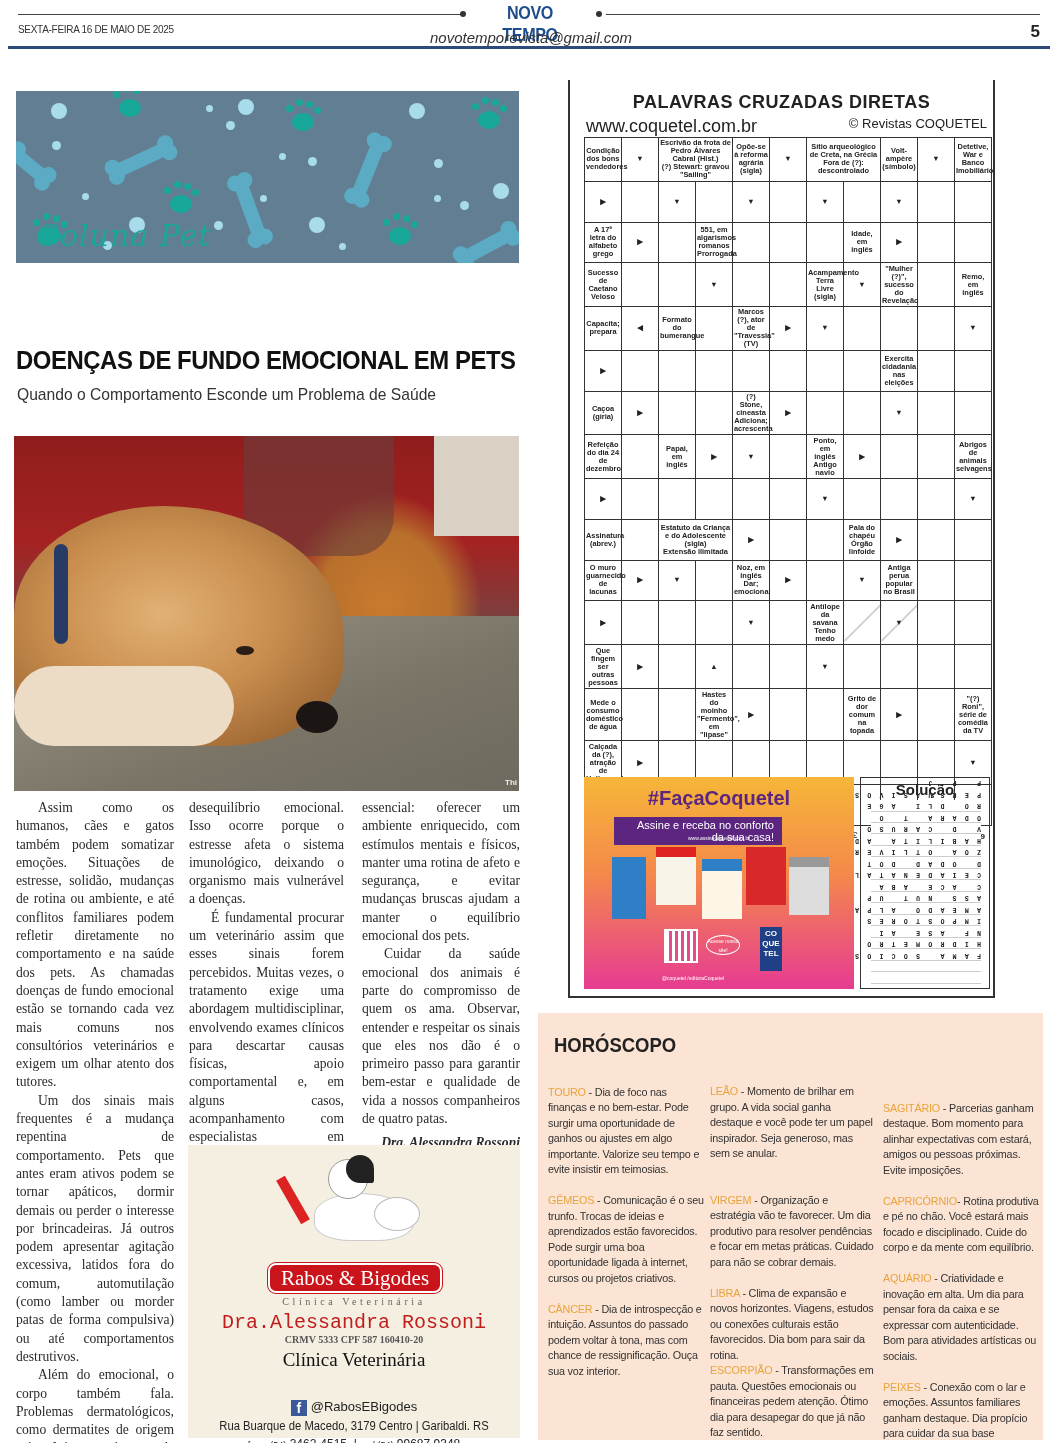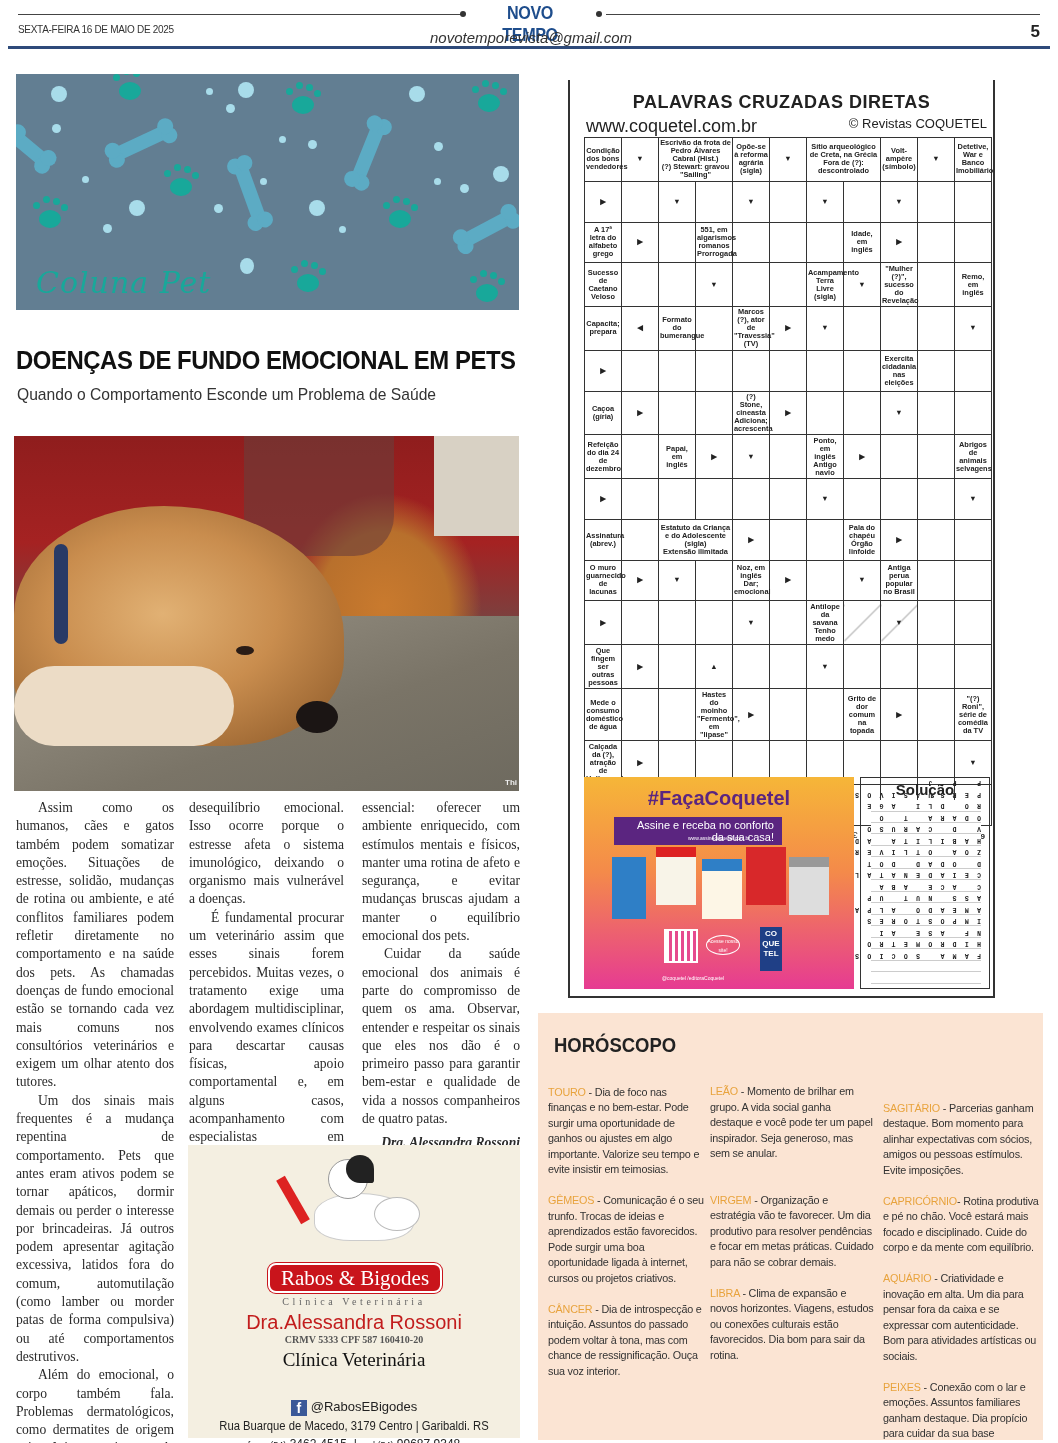--- a/index.html
+++ b/index.html
@@ -7,21 +7,21 @@
 .abs{position:absolute}
 
 .hline{position:absolute;top:14px;height:1px;background:#444}
 .hdot{position:absolute;top:11px;width:6px;height:6px;border-radius:50%;background:#333}
 .brand{position:absolute;top:2px;left:470px;width:120px;text-align:center;font-weight:bold;font-size:19px;color:#1e4d8c;letter-spacing:-0.5px;transform:scaleX(.85)}
 .hdate{position:absolute;top:24px;left:18px;font-size:10px;color:#333;letter-spacing:-.3px}
 .hemail{position:absolute;top:29px;left:430px;width:200px;text-align:center;font-size:15px;font-style:italic;color:#333}
 .hpage{position:absolute;top:22px;right:18px;font-size:17px;font-weight:bold}
 .hbar{position:absolute;top:46px;left:8px;right:8px;height:3px;background:#2e4a7a}
 
-.banner{position:absolute;left:16px;top:74px;width:503px;height:236px;background:#627e92;overflow:hidden}
+.banner{position:absolute;left:16px;top:91px;width:503px;height:172px;background:#627e92;overflow:hidden}
 .dot{position:absolute;border-radius:50%;background:#a8dcea}
 .paw{position:absolute;width:36px;height:36px}
 .paw .p{position:absolute;background:#18a89a;border-radius:50%}
 .bone{position:absolute;height:14px;background:#5cabc4;border-radius:7px}
 .bone:before,.bone:after{content:"";position:absolute;width:16px;height:16px;border-radius:50%;background:#5cabc4;top:-6px;box-shadow:0 10px 0 #5cabc4}
 .bone:before{left:-4px}.bone:after{right:-4px}
 .banner-title{position:absolute;left:20px;bottom:10px;font-family:"DejaVu Serif",serif;font-style:italic;font-size:30px;color:#18a89a;letter-spacing:1px}
 
 .title{position:absolute;left:16px;top:345px;font-size:26px;font-weight:bold;letter-spacing:-.5px;transform:scaleX(.92);transform-origin:left;color:#111}
 .subtitle{position:absolute;left:17px;top:385px;font-size:17px;color:#333;transform:scaleX(.92);transform-origin:left}
@@ -185,21 +185,21 @@
 <div class="ad">
   <div class="abs" style="left:100px;top:10px;width:140px;height:110px">
     <div class="abs" style="left:26px;top:38px;width:100px;height:48px;border-radius:50% 60% 40% 40%;background:#fff;border:1px solid #ccc"></div>
     <div class="abs" style="left:40px;top:4px;width:40px;height:40px;border-radius:50%;background:#fff;border:1px solid #999"></div>
     <div class="abs" style="left:58px;top:0;width:28px;height:28px;border-radius:50% 50% 10% 50%;background:#222"></div>
     <div class="abs" style="left:86px;top:42px;width:46px;height:34px;border-radius:50%;background:#fff;border:1px solid #bbb"></div>
     <div class="abs" style="left:0;top:20px;width:10px;height:50px;background:#d22;transform:rotate(-30deg)"></div>
   </div>
   <div class="abs" style="left:80px;top:118px;width:174px;height:30px;background:#c9141b;border-radius:8px;border:2px solid #fff;box-shadow:0 0 0 1px #c9141b;color:#fff;font-family:'Liberation Serif',serif;font-size:21px;line-height:26px">Rabos &amp; Bigodes</div>
   <div class="abs" style="left:0;top:151px;width:100%;font-size:10px;letter-spacing:3.6px;color:#666;font-family:'Liberation Serif',serif">Clínica Veterinária</div>
-  <div class="abs" style="left:0;top:166px;width:100%;font-size:20px;color:#c21d1d;font-family:Liberation Sans, sans-serif">Dra.Alessandra Rossoni</div>
+  <div class="abs" style="left:0;top:166px;width:100%;font-size:20px;color:#c21d1d;font-family:Liberation Mono, monospace">Dra.Alessandra Rossoni</div>
   <div class="abs" style="left:0;top:189px;width:100%;font-size:10px;font-weight:bold;color:#555;font-family:'Liberation Serif',serif">CRMV 5333 CPF 587 160410-20</div>
   <div class="abs" style="left:0;top:204px;width:100%;font-size:19px;color:#111;font-family:'Liberation Serif',serif">Clínica Veterinária</div>
   <div class="abs" style="left:0;top:254px;width:100%;font-size:13px;color:#222">
     <span style="display:inline-block;width:16px;height:16px;background:#3b5998;color:#fff;font-weight:bold;font-size:14px;line-height:17px;vertical-align:middle;margin-right:4px">f</span><span>@RabosEBigodes</span>
   </div>
   <div class="abs" style="left:0;top:274px;width:100%;font-size:12.5px;color:#222;transform:scaleX(.9)">Rua Buarque de Macedo, 3179   Centro |  Garibaldi. RS</div>
   <div class="abs" style="left:0;top:292px;width:100%;font-size:12px;color:#222">
     <span style="font-size:9px">fone: (54)</span> <span>3462-4515</span> &nbsp;|&nbsp; <span style="font-size:9px">cel  (54)</span> <span>99687.9348</span>
   </div>
 </div>
@@ -455,24 +455,25 @@
     <div><span class="sign">CÂNCER</span> - <span>Dia de introspecção e intuição. Assuntos do passado podem voltar à tona, mas com chance de ressignificação. Ouça sua voz interior.</span></div>
   </div>
   <div class="hcol" style="left:172px;width:165px;top:-6px">
     <div style="height:77px"></div>
     <div><span class="sign">LEÃO</span> - <span>Momento de brilhar em grupo. A vida social ganha destaque e você pode ter um papel inspirador. Seja generoso, mas sem se anular.</span></div>
     <div class="gap"></div>
       <div class="gap"></div>
     <div><span class="sign">VIRGEM</span> - <span>Organização e estratégia vão te favorecer. Um dia produtivo para resolver pendências e focar em metas práticas. Cuidado para não se cobrar demais.</span></div>
     <div class="gap"></div>
     <div><span class="sign">LIBRA</span> - <span>Clima de expansão e novos horizontes. Viagens, estudos ou conexões culturais estão favorecidos. Dia bom para sair da rotina.</span></div>
+    <div><span class="sign">ESCORPIÃO</span> - <span>Transformações em pauta. Questões emocionais ou financeiras pedem atenção. Ótimo dia para desapegar do que já não faz sentido.</span></div>
   </div>
   <div class="hcol" style="left:345px;width:158px;top:72px">
     <div style="height:15.5px"></div>
-    <div><span class="sign">SAGITÁRIO</span> - <span>Parcerias ganham destaque. Bom momento para alinhar expectativas com sócios, amigos ou pessoas estímulos. Evite imposições.</span></div>
+    <div><span class="sign">SAGITÁRIO</span> - <span>Parcerias ganham destaque. Bom momento para alinhar expectativas com estará, amigos ou pessoas próximas. Evite imposições.</span></div>
     <div class="gap"></div>
     <div><span class="sign">CAPRICÓRNIO</span>- <span>Rotina produtiva e pé no chão. Você estará mais focado e disciplinado. Cuide do corpo e da mente com equilíbrio.</span></div>
     <div class="gap"></div>
     <div><span class="sign">AQUÁRIO</span> - <span>Criatividade e inovação em alta. Um dia para pensar fora da caixa e se expressar com autenticidade. Bom para atividades artísticas ou sociais.</span></div>
     <div class="gap"></div>
     <div><span class="sign">PEIXES</span> - <span>Conexão com o lar e emoções. Assuntos familiares ganham destaque. Dia propício para cuidar da sua base emocional.</span></div>
   </div>
 </div>
 
 </body></html>

